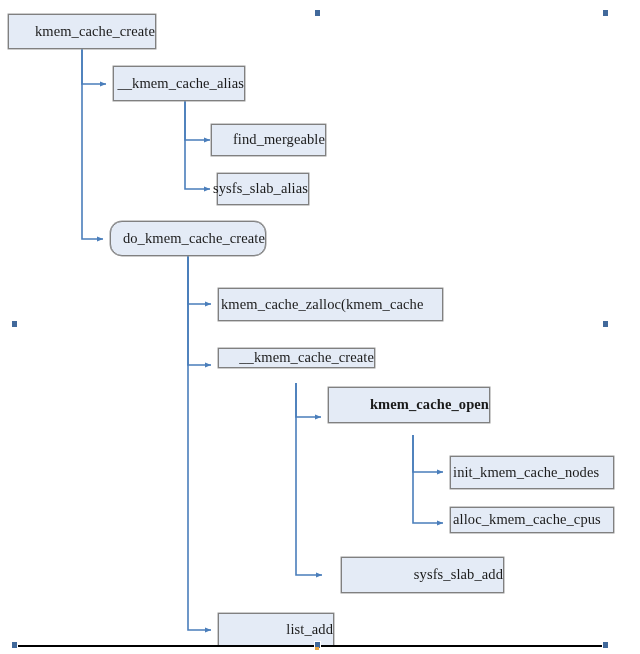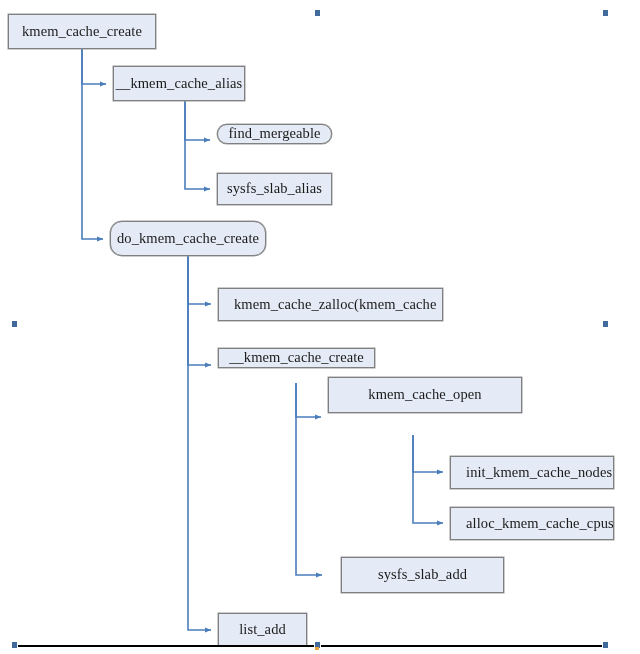--- a/index.html
+++ b/index.html
@@ -27,31 +27,31 @@
     pointer-events: none;
   }
   .node {
     position: absolute;
     box-sizing: border-box;
     background: #e4ebf6;
     border: 1px solid #808080;
     box-shadow: 0 0 0 0.5px #9a9a9a;
     display: flex;
     align-items: center;
-    justify-content: center;
+    justify-content: flex-end;
     font-size: 14.5px;
     color: #1a1a1a;
     line-height: 1.1;
     white-space: nowrap;
     letter-spacing: 0.1px;
     z-index: 3;
   }
   .node.left-align {
     justify-content: flex-start;
-    padding-left: 15px;
+    padding-left: 2px;
   }
   .node-label {
     pointer-events: none;
   }
   .handle {
     position: absolute;
     width: 7px;
     height: 8px;
     background: #41699b;
     border: 1px solid #ffffff;
@@ -115,48 +115,48 @@
     </g>
   </svg>
 
   <div id="node-layer">
       <div class="node" style="left: 8px; top: 14px; width: 148px; height: 35px;">
         <span class="node-label">kmem_cache_create</span>
       </div>
       <div class="node" style="left: 113px; top: 66px; width: 132px; height: 35px;">
         <span class="node-label">__kmem_cache_alias</span>
       </div>
-      <div class="node" style="left: 217px; top: 124px; width: 115px; height: 20px; border-radius: 16px;">
+      <div class="node" style="left: 211px; top: 124px; width: 115px; height: 32px;">
         <span class="node-label">find_mergeable</span>
       </div>
-      <div class="node" style="left: 217px; top: 173px; width: 115px; height: 32px;">
+      <div class="node" style="left: 217px; top: 173px; width: 92px; height: 32px;">
         <span class="node-label">sysfs_slab_alias</span>
       </div>
       <div class="node" style="left: 110px; top: 221px; width: 156px; height: 35px; border-radius: 12px;">
         <span class="node-label">do_kmem_cache_create</span>
       </div>
       <div class="node left-align" style="left: 218px; top: 288px; width: 225px; height: 33px;">
         <span class="node-label">kmem_cache_zalloc(kmem_cache</span>
       </div>
       <div class="node" style="left: 218px; top: 348px; width: 157px; height: 20px;">
         <span class="node-label">__kmem_cache_create</span>
       </div>
-      <div class="node" style="left: 328px; top: 377px; width: 194px; height: 36px;">
+      <div class="node" style="left: 328px; top: 387px; width: 162px; height: 36px; font-weight: bold;">
         <span class="node-label">kmem_cache_open</span>
       </div>
       <div class="node left-align" style="left: 450px; top: 456px; width: 164px; height: 33px; align-items: center;">
         <span class="node-label">init_kmem_cache_nodes</span>
       </div>
-      <div class="node left-align" style="left: 450px; top: 507px; width: 164px; height: 33px;">
+      <div class="node left-align" style="left: 450px; top: 507px; width: 164px; height: 26px;">
         <span class="node-label">alloc_kmem_cache_cpus</span>
       </div>
       <div class="node" style="left: 329px; top: 557px; width: 163px; height: 36px; margin-left: 12px;">
         <span class="node-label">sysfs_slab_add</span>
       </div>
-      <div class="node" style="left: 218px; top: 613px; width: 89px; height: 33px;">
+      <div class="node" style="left: 218px; top: 613px; width: 116px; height: 33px;">
         <span class="node-label">list_add</span>
       </div>
     </div>
 
   <div id="handle-layer">
       <div class="handle" style="left: 314px; top: 9px;"></div>
       <div class="handle" style="left: 602px; top: 9px;"></div>
       <div class="handle" style="left: 11px; top: 320px;"></div>
       <div class="handle" style="left: 602px; top: 320px;"></div>
       <div class="handle" style="left: 11px; top: 641px;"></div>

